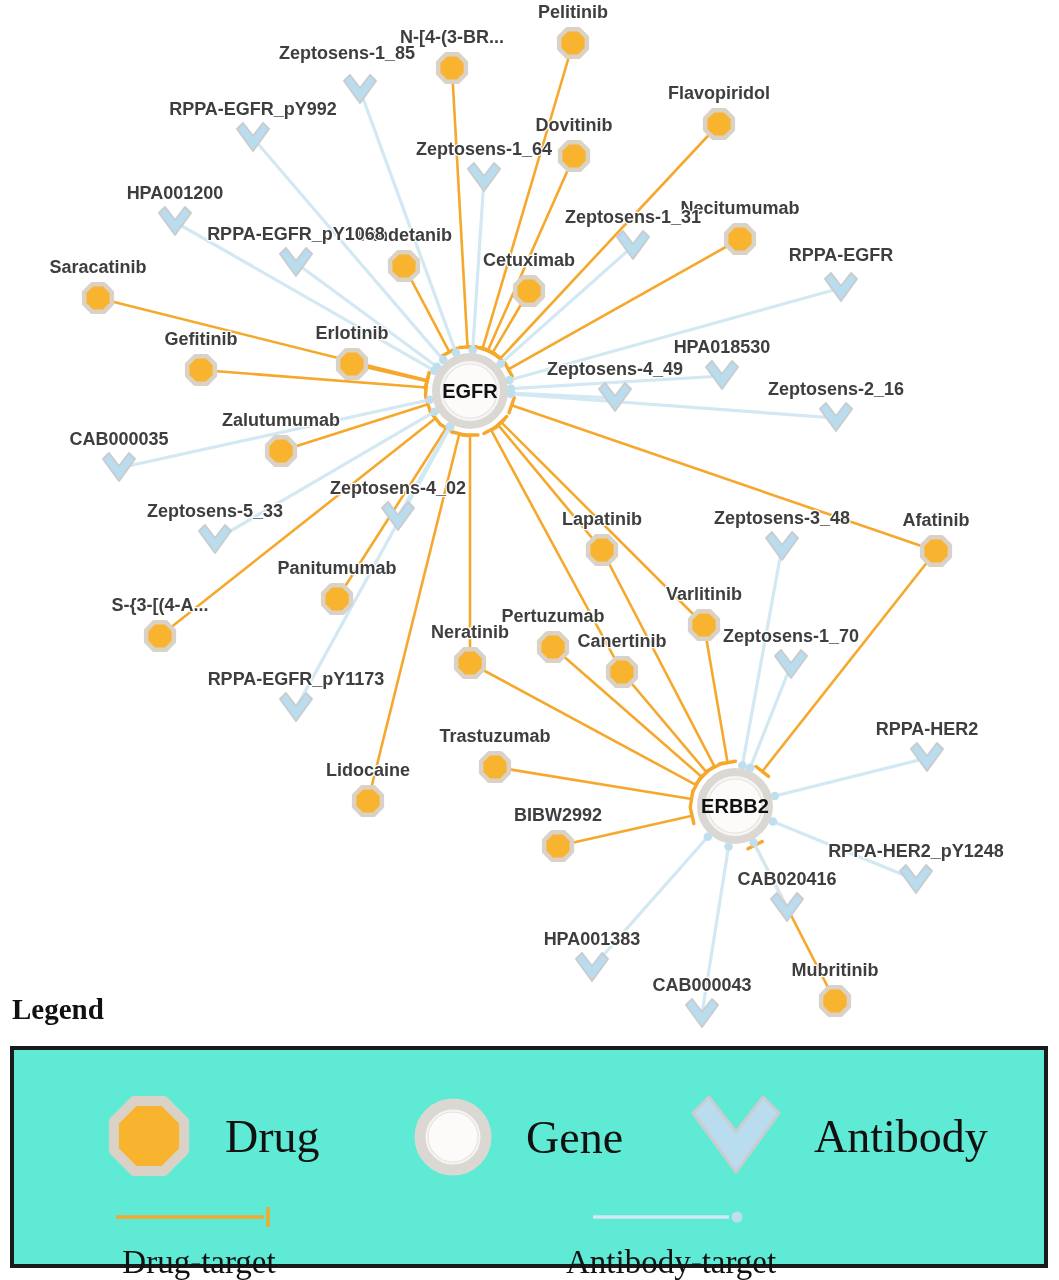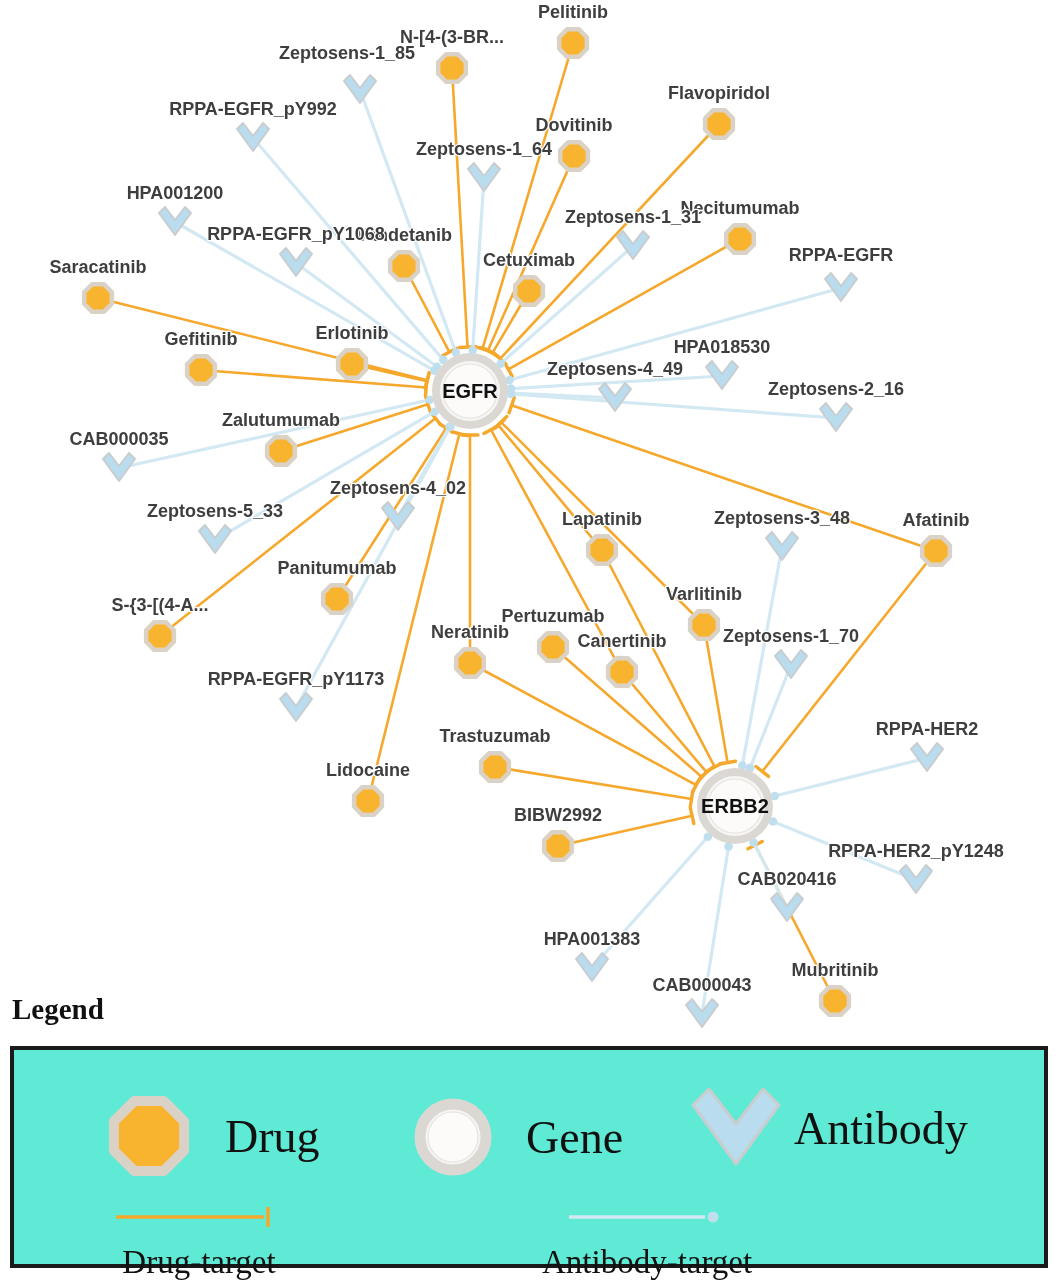--- a/index.html
+++ b/index.html
@@ -21,25 +21,25 @@
     font-family:"Liberation Serif",serif;font-weight:700;font-size:29px;color:#111111;
   }
   #legend-box{
     position:absolute;left:10px;top:1046px;width:1030px;height:214px;
     border:4px solid #1a1a1a;background:#5eead4;
   }
   .legend-node-item{position:absolute;display:flex;align-items:center;gap:26px;}
   .legend-node-item span{font-family:"Liberation Serif",serif;font-size:46px;color:#111111;white-space:nowrap;}
   #legend-item-drug{left:85px;top:36px;}
   #legend-item-gene{left:392px;top:40px;}
-  #legend-item-antibody{left:672px;top:36px;gap:8px;}
+  #legend-item-antibody{left:672px;top:44px;gap:28px;}
   .legend-edge-item{position:absolute;display:flex;align-items:center;gap:12px;flex-direction:column;}
   .legend-edge-item span{font-family:"Liberation Serif",serif;font-size:33px;color:#111111;white-space:nowrap;}
   #legend-item-drug-target{left:100px;top:152px;}
-  #legend-item-antibody-target{left:528px;top:152px;}
+  #legend-item-antibody-target{left:552px;top:152px;}
 </style>
 </head>
 <body>
 
 <svg id="network" width="1059" height="1040" viewBox="0 0 1059 1040">
     <g>
       <line x1="573" y1="43" x2="482.48750227459186" y2="348.8092156159421" stroke="#F5A82B" stroke-width="2.6"></line>
       <line x1="474.8164505683995" y1="346.5387606569254" x2="490.15855398078423" y2="351.0796705749588" stroke="#F5A82B" stroke-width="3.4" stroke-linecap="round"></line>
       <line x1="452" y1="68" x2="467.5517862069714" y2="347.0681636028765" stroke="#F5A82B" stroke-width="2.6"></line>
       <line x1="459.56417958931263" y1="347.51329338342714" x2="475.5393928246302" y2="346.62303382232585" stroke="#F5A82B" stroke-width="3.4" stroke-linecap="round"></line>

